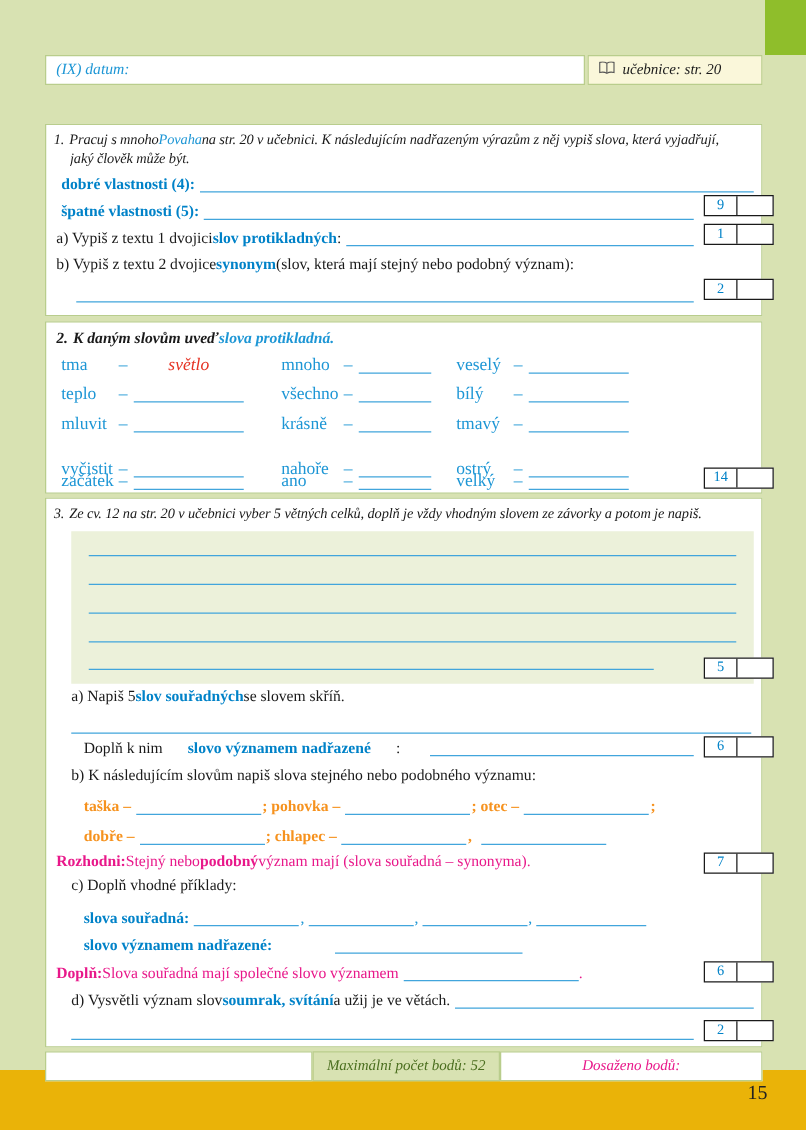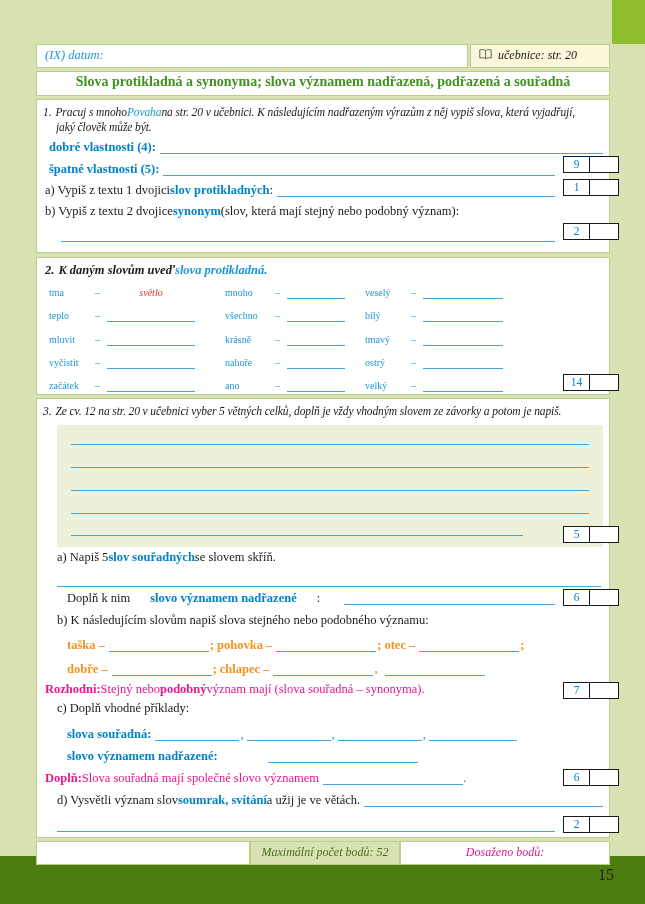--- a/index.html
+++ b/index.html
@@ -1,16 +1,16 @@
 <!DOCTYPE html>
 <html><head>
 <meta charset="utf-8">
 <style>
   html,body{margin:0;padding:0;background:#fff;}
-  #page{position:relative;width:645px;height:904px;background:#4d7c0f;overflow:hidden;
+  #page{position:relative;width:645px;height:904px;background:#eab308;overflow:hidden;
         font-family:"Liberation Serif", serif;color:#1a1a1a;}
   .bg{position:absolute;left:0;top:0;width:645px;height:856px;background:#D8E2B2;}
   .corner{position:absolute;left:612px;top:0;width:33px;height:44px;background:#8FBE2B;}
   .box{position:absolute;background:#fff;border:1px solid #B9CD8C;}
   #datum-box{left:36px;top:44px;width:430px;height:22px;}
   #textbook-box{left:470px;top:44px;width:138px;height:22px;background:#FAF7DA;}
   #title-bar{left:36px;top:71px;width:572px;height:23px;}
   #ex1{left:36px;top:99px;width:572px;height:152px;}
   #ex2{left:36px;top:257px;width:572px;height:136px;}
   #ex3{left:36px;top:398px;width:572px;height:438px;}
@@ -30,21 +30,21 @@
   .mag{color:#E8188A;}
   .pts{position:absolute;left:526px;display:flex;width:54px;height:15px;border:1px solid #1a1a1a;background:#fff;font-size:11.5px;}
   .pts .num{width:25px;border-right:1px solid #1a1a1a;text-align:center;color:#0082C8;line-height:15px;}
   .pts .empty{flex:1;}
   #datum-box .row{left:8px;top:3px;}
   #textbook-box .row{left:8px;right:6px;top:3px;font-size:12px;}
   #title-bar .t{position:absolute;left:0;right:0;top:2px;text-align:center;font-weight:bold;
                 font-size:14px;color:#3F921E;}
   .intro{font-size:11.5px;letter-spacing:-0.1px;}
   .g-row{position:absolute;left:12px;right:12px;display:flex;align-items:baseline;
-         font-size:10px;line-height:15px;color:#1D96D5;}
+         font-size:14px;line-height:15px;color:#1D96D5;}
   .gw{width:46px;}
   .gw2{width:50px;}
   .gd{width:12px;}
   .gl-a{width:88px;margin-right:30px;}
   .gl-b{width:58px;margin-right:20px;}
   .gl-c{width:80px;}
   .ans{display:inline-block;width:88px;margin-right:30px;text-align:center;}
   .inner{position:absolute;left:20px;top:26px;width:546px;height:122px;background:#ECF1DA;}
   .iline{position:absolute;left:14px;right:14px;border-bottom:1px solid #41A5DC;}
   .sep{margin:0 3px 0 1px;}
@@ -70,23 +70,20 @@
     <div class="row nowrap">
       <span class="book">
         <svg width="13" height="11" viewBox="0 0 13 11">
             <path d="M6.5 1.6 C5 0.6 3 0.4 0.8 0.9 L0.8 9 C3 8.5 5 8.7 6.5 9.7 C8 8.7 10 8.5 12.2 9 L12.2 0.9 C10 0.4 8 0.6 6.5 1.6 Z M6.5 1.6 L6.5 9.7" stroke="#555" stroke-width="0.9" fill="none"></path>
           </svg>
       </span>
       <span class="it">učebnice: str. 20</span>
     </div>
   </div>
 
-  <div class="box" id="title-bar">
-    <div class="t nowrap">Slova protikladná a synonyma; slova významem nadřazená, podřazená a souřadná</div>
-  </div>
 
   <div class="box" id="ex1">
     <div class="row nowrap intro" style="left:6px;top:5px;right:2px;">
       <span class="it">1.</span>
       <span class="it" style="margin-left:4px;">Pracuj s mnoho </span>
       <span class="it lblue">Povaha</span>
       <span class="it"> na str. 20 v učebnici. K následujícím nadřazeným výrazům z něj vypiš slova, která vyjadřují,</span>
     </div>
     <div class="row nowrap intro" style="left:19px;top:20px;">
       <span class="it">jaký člověk může být.</span>
@@ -160,21 +157,21 @@
       <span class="gw">mluvit</span>
       <span class="gd">–</span>
       <span class="line gl-a"></span>
       <span class="gw2">krásně</span>
       <span class="gd">–</span>
       <span class="line gl-b"></span>
       <span class="gw">tmavý</span>
       <span class="gd">–</span>
       <span class="line gl-c"></span>
     </div>
-    <div class="g-row" style="top:95px;">
+    <div class="g-row" style="top:108px;">
       <span class="gw">vyčistit</span>
       <span class="gd">–</span>
       <span class="line gl-a"></span>
       <span class="gw2">nahoře</span>
       <span class="gd">–</span>
       <span class="line gl-b"></span>
       <span class="gw">ostrý</span>
       <span class="gd">–</span>
       <span class="line gl-c"></span>
     </div>

